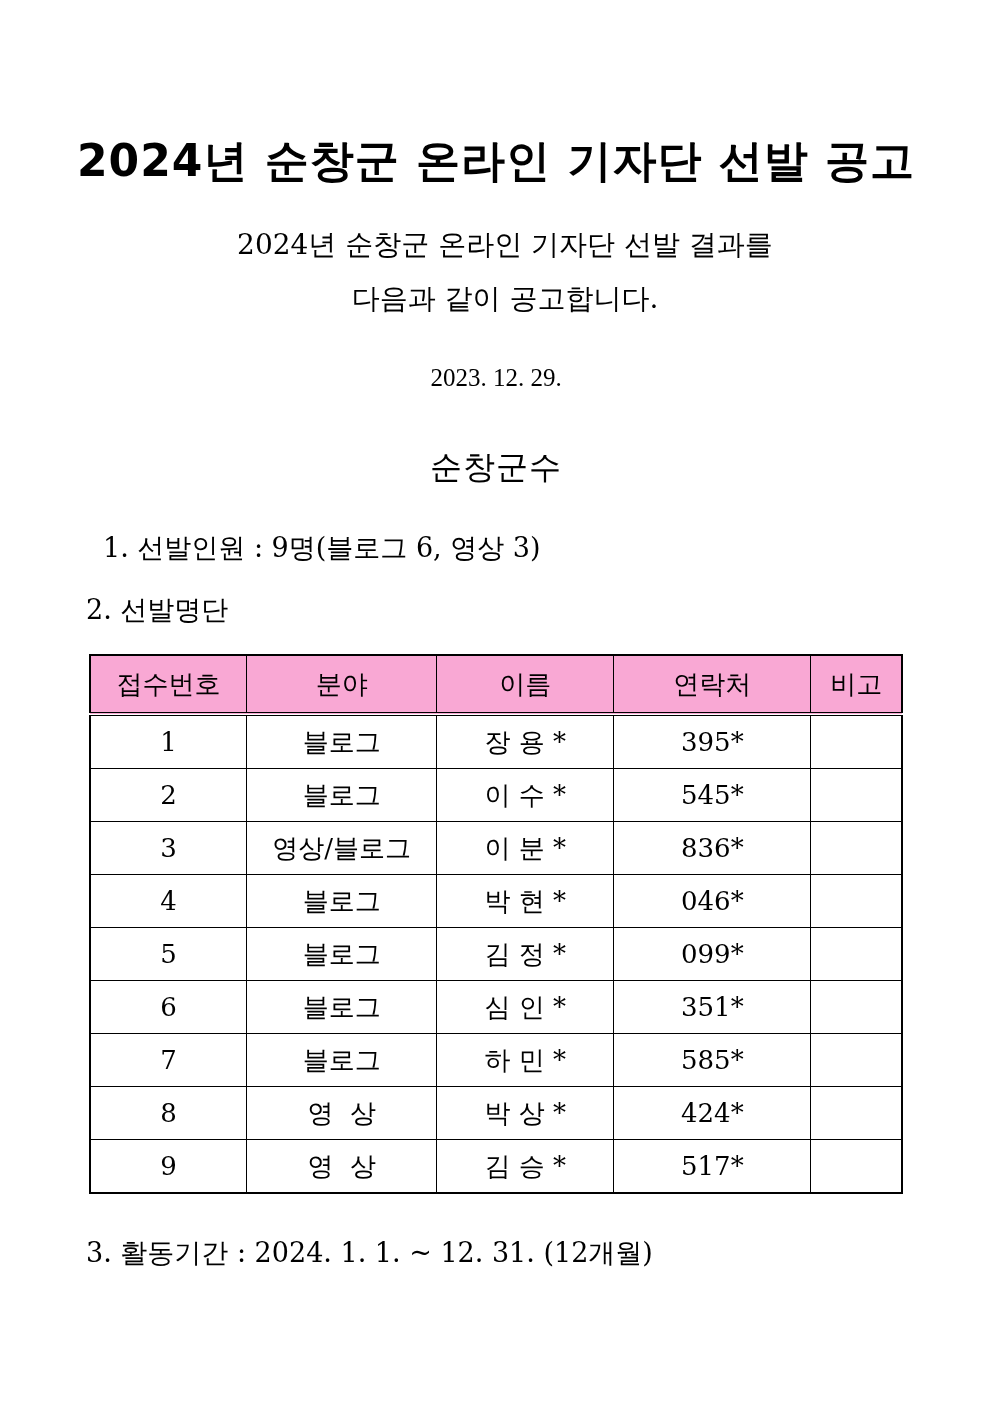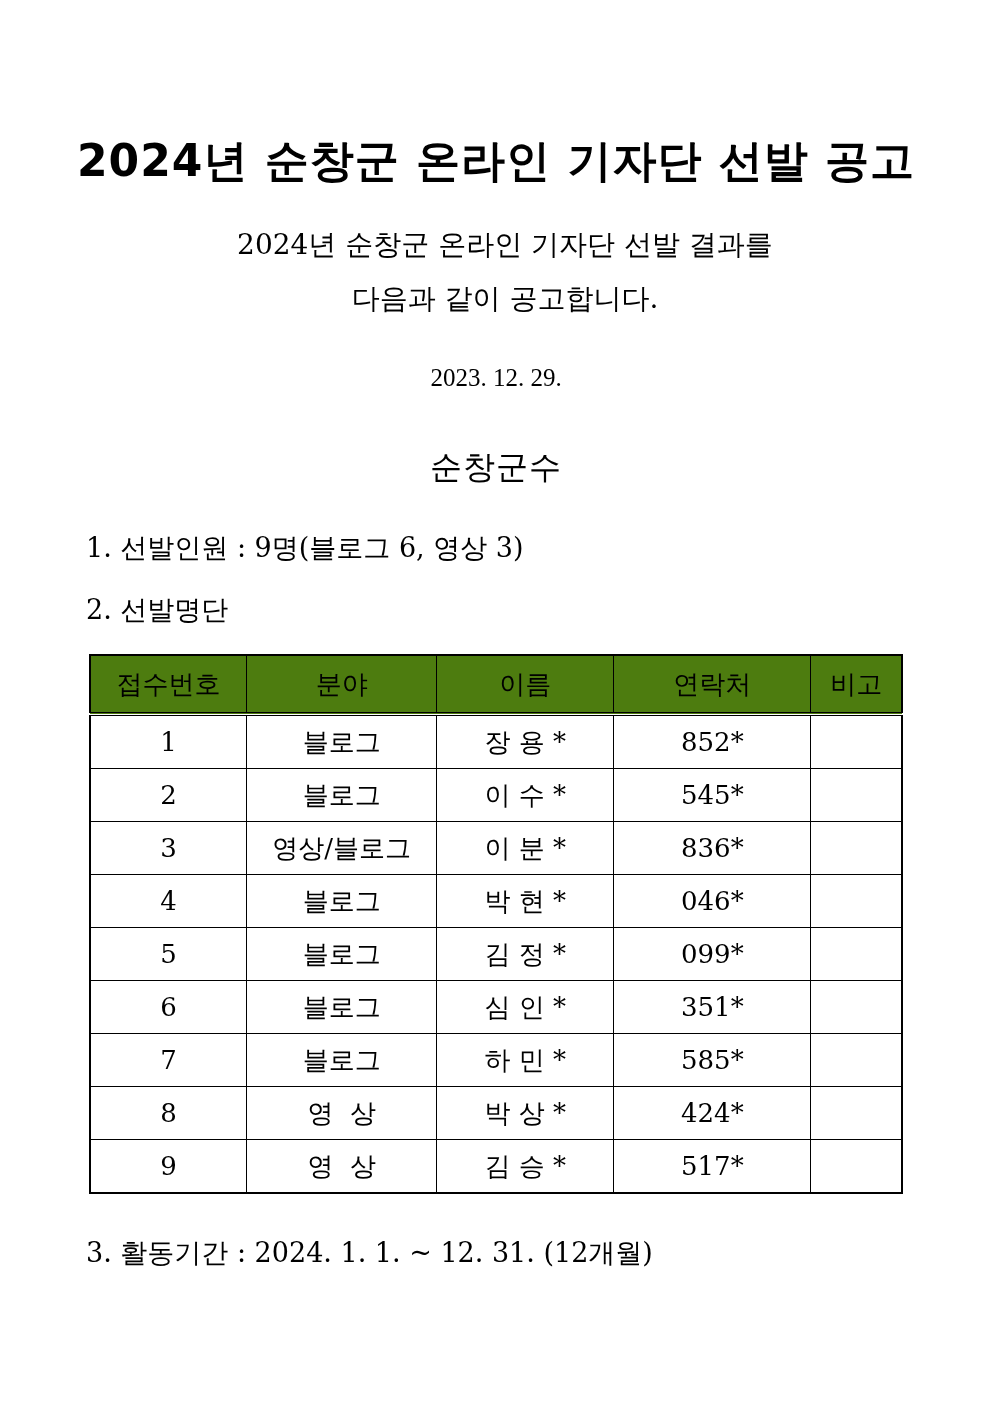--- a/index.html
+++ b/index.html
@@ -21,33 +21,33 @@
       position: absolute; left: 0; width: 992px; top: 358px;
       text-align: center; font-size: 25px; line-height: 40px; font-family: Liberation Serif, serif;
     }
     .issuer {
       position: absolute; left: 0; width: 992px; top: 436px;
       text-align: center; font-size: 32px; line-height: 48px; letter-spacing: 1px; margin-top: 7px;
     }
     .item {
       position: absolute; left: 86px; font-size: 27px; line-height: 40px;
     }
-    .item1 { top: 528px; }
+    .item1 { top: 528px; margin-left: 17px; }
     .item2 { top: 590px; }
     .item3 { top: 1233px; text-align: right; }
     table.roster {
       position: absolute; left: 89px; top: 654px; width: 814px;
       border-collapse: collapse; border: 2px solid #000;
       font-size: 26px;
     }
     table.roster th, table.roster td {
       border: 1px solid #000; text-align: center; padding: 0;
     }
     table.roster th {
-      background: #4d7c0f; font-weight: normal; height: 56px;
+      background: #f9a8d4; font-weight: normal; height: 56px;
       border-bottom: 4px double #000; font-family: Liberation Serif, serif;
     }
     table.roster td { height: 52px; }
     .c1 { width: 156px; } .c2 { width: 190px; } .c3 { width: 177px; }
     .c4 { width: 197px; } .c5 { width: 90px; }
   </style>
 </head>
 <body>
 
 <div class="title">2024년 순창군 온라인 기자단 선발 공고</div>
@@ -72,21 +72,21 @@
       <th class="c3">이름</th>
       <th class="c4">연락처</th>
       <th class="c5">비고</th>
     </tr>
   </thead>
   <tbody>
     <tr>
       <td>1</td>
       <td>블로그</td>
       <td>장 용 *</td>
-      <td>852*</td>
+      <td>395*</td>
       <td></td>
     </tr>
     <tr>
       <td>2</td>
       <td>블로그</td>
       <td>이 수 *</td>
       <td>545*</td>
       <td></td>
     </tr>
     <tr>

